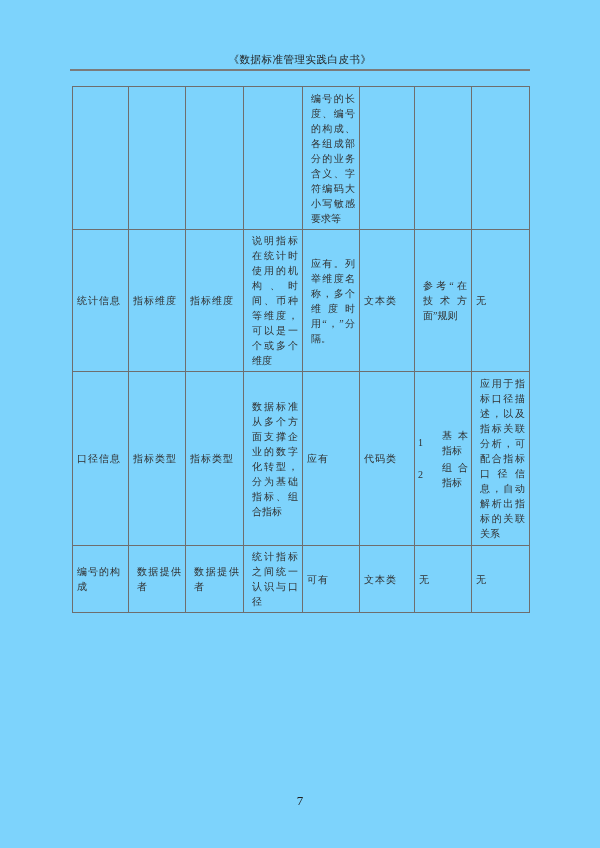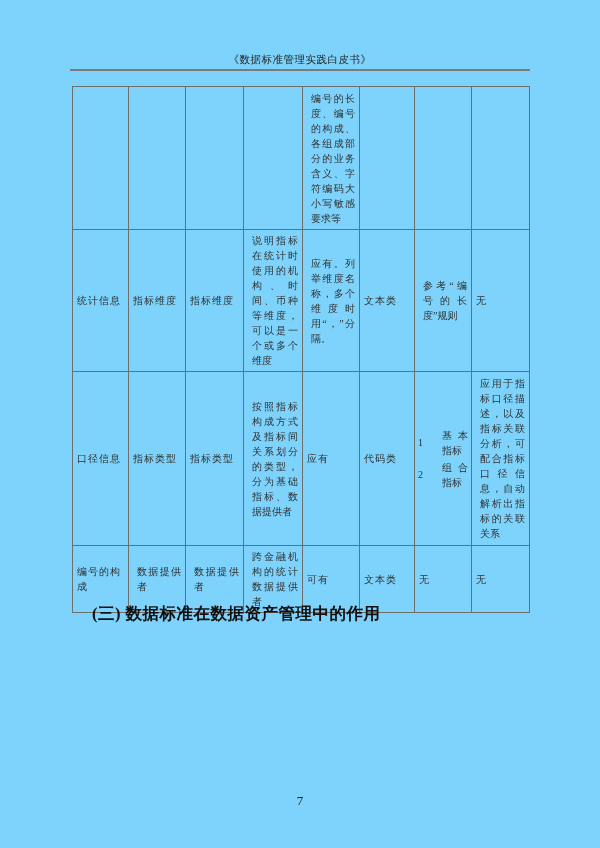--- a/index.html
+++ b/index.html
@@ -81,53 +81,52 @@
         <td class="c"></td>
         <td class="c"></td>
       </tr>
       <tr class="r2">
         <td class="c">统计信息</td>
         <td class="c">指标维度</td>
         <td class="c">指标维度</td>
         <td class="j">说明指标在统计时使用的机构、时间、币种等维度，可以是一个或多个维度</td>
         <td class="j">应有。列举维度名称，多个维度时用“，”分隔。</td>
         <td class="c">文本类</td>
-        <td class="j">参考“编号的长度”规则</td>
+        <td class="j">参考“在技术方面”规则</td>
         <td class="c">无</td>
       </tr>
       <tr class="r3">
         <td class="c">口径信息</td>
         <td class="c">指标类型</td>
         <td class="c">指标类型</td>
-        <td class="j">按照指标构成方式及指标间关系划分的类型，分为基础指标、数据提供者</td>
+        <td class="j">数据标准从多个方面支撑企业的数字化转型，分为基础指标、组合指标</td>
         <td class="c">应有</td>
         <td class="c">代码类</td>
         <td class="code-cell">
           <div class="code-item">
             <span class="code-num">1</span>
             <span class="code-label">基本指标</span>
           </div>
           <div class="code-item">
             <span class="code-num">2</span>
             <span class="code-label">组合指标</span>
           </div>
         </td>
         <td class="j">应用于指标口径描述，以及指标关联分析，可配合指标口径信息，自动解析出指标的关联关系</td>
       </tr>
       <tr class="r4">
         <td class="c">编号的构成</td>
         <td class="j">数据提供者</td>
         <td class="j">数据提供者</td>
-        <td class="j">跨金融机构的统计数据提供者</td>
+        <td class="j">统计指标之间统一认识与口径</td>
         <td class="c">可有</td>
         <td class="c">文本类</td>
         <td class="c">无</td>
         <td class="c">无</td>
       </tr>
     </tbody>
   </table>
 
-  <div class="section-heading">(三) 数据标准在数据资产管理中的作用</div>
 
 
   <div class="page-number">7</div>
 
 </div>
 
 </body></html>

